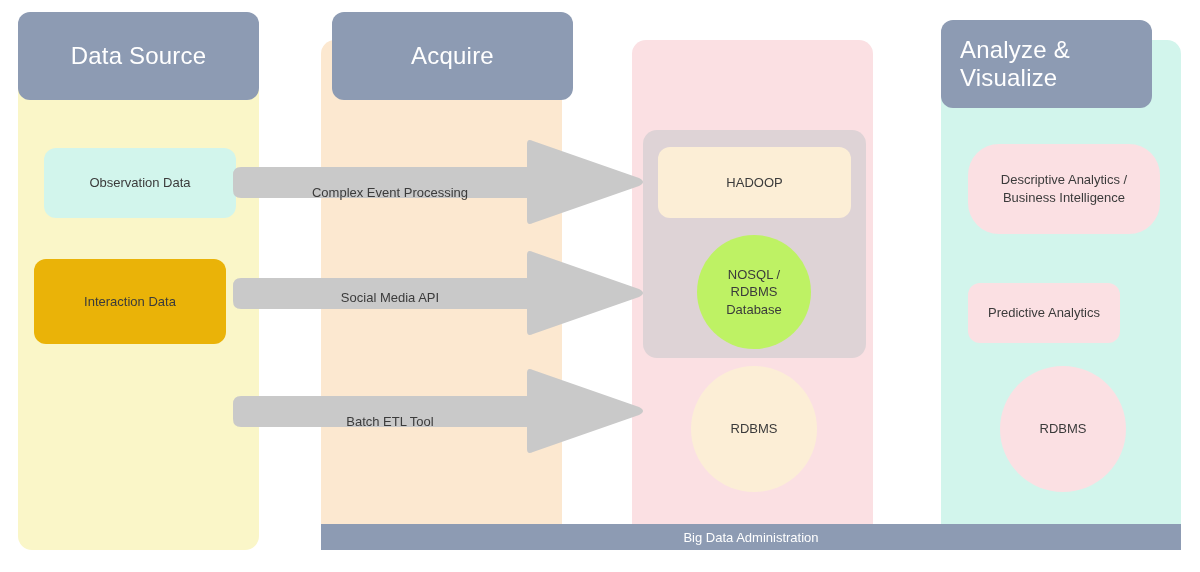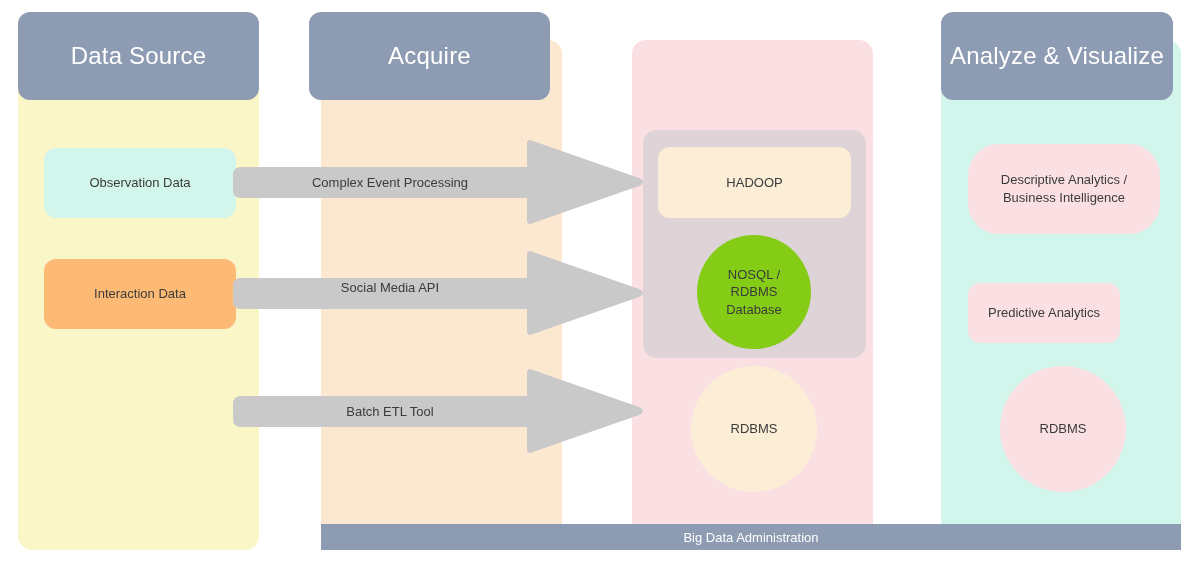--- a/index.html
+++ b/index.html
@@ -21,61 +21,61 @@
           justify-content:center;text-align:center;color:#3b3b3b;font-size:13px;
           line-height:1.35;box-sizing:border-box;}
 
   
   .inner-box{position:absolute;border-radius:14px;background:#ded3d6;}
 
   
   .arrow-wrap{position:absolute;}
   .arrow-wrap svg{display:block;}
   .arrow-label{position:absolute;text-align:center;color:#3b3b3b;
-               font-size:13px;line-height:1;}
+               font-size:13px;line-height:1;margin-top:10px;}
 
   
   .admin-bar{position:absolute;background:#8d9bb3;display:flex;
              align-items:center;justify-content:center;color:#ffffff;
              font-size:13px;}
 </style>
 </head>
 <body>
 
 <div class="stage">
 
   <div class="panel" style="left:18px;top:40px;width:241px;height:510px;background:#faf6c8;"></div>
   <div class="col-head" style="left:18px;top:12px;width:241px;height:88px;">Data Source</div>
 
   <div class="node" style="left:44px;top:148px;width:192px;height:70px;background:#d2f5ec;">Observation Data</div>
 
-  <div class="node" style="left:44px;top:259px;width:192px;height:70px;background:#fdba74;">Interaction Data</div>
+  <div class="node" style="left:34px;top:259px;width:192px;height:85px;background:#eab308;">Interaction Data</div>
 
 
   <div class="panel" style="left:321px;top:40px;width:241px;height:510px;background:#fce8d0;"></div>
-  <div class="col-head" style="left:309px;top:12px;width:241px;height:88px;">Acquire</div>
+  <div class="col-head" style="left:332px;top:12px;width:241px;height:88px;">Acquire</div>
 
   <div class="panel" style="left:632px;top:40px;width:241px;height:510px;background:#fbe0e3;"></div>
 
   <div class="inner-box" style="left:643px;top:130px;width:223px;height:228px;"></div>
 
   <div class="node" style="left:658px;top:147px;width:193px;height:71px;background:#fceed6;">HADOOP</div>
 
-  <div class="circle" style="left:697px;top:235px;width:114px;height:114px;background:#84cc16;">
+  <div class="circle" style="left:697px;top:235px;width:114px;height:114px;background:#bef264;">
     <span>
       <span>NOSQL /</span><br>
       <span>RDBMS</span><br>
       <span>Database</span>
     </span>
   </div>
 
   <div class="circle" style="left:691px;top:366px;width:126px;height:126px;background:#fceed6;">RDBMS</div>
 
   <div class="panel" style="left:941px;top:40px;width:240px;height:510px;background:#d2f5ec;"></div>
-  <div class="col-head" style="left:941px;top:12px;width:232px;height:88px;">Analyze &amp; Visualize</div>
+  <div class="col-head" style="left:941px;top:20px;width:192px;height:88px;padding-left:19px;">Analyze &amp; Visualize</div>
 
   <div class="node" style="left:968px;top:144px;width:192px;height:90px;background:#fbe0e3;border-radius:31px;">
     <span>
       <span>Descriptive Analytics /</span><br>
       <span>Business Intelligence</span>
     </span>
   </div>
 
   <div class="node" style="left:968px;top:283px;width:152px;height:60px;background:#fbe0e3;">Predictive Analytics</div>
 

